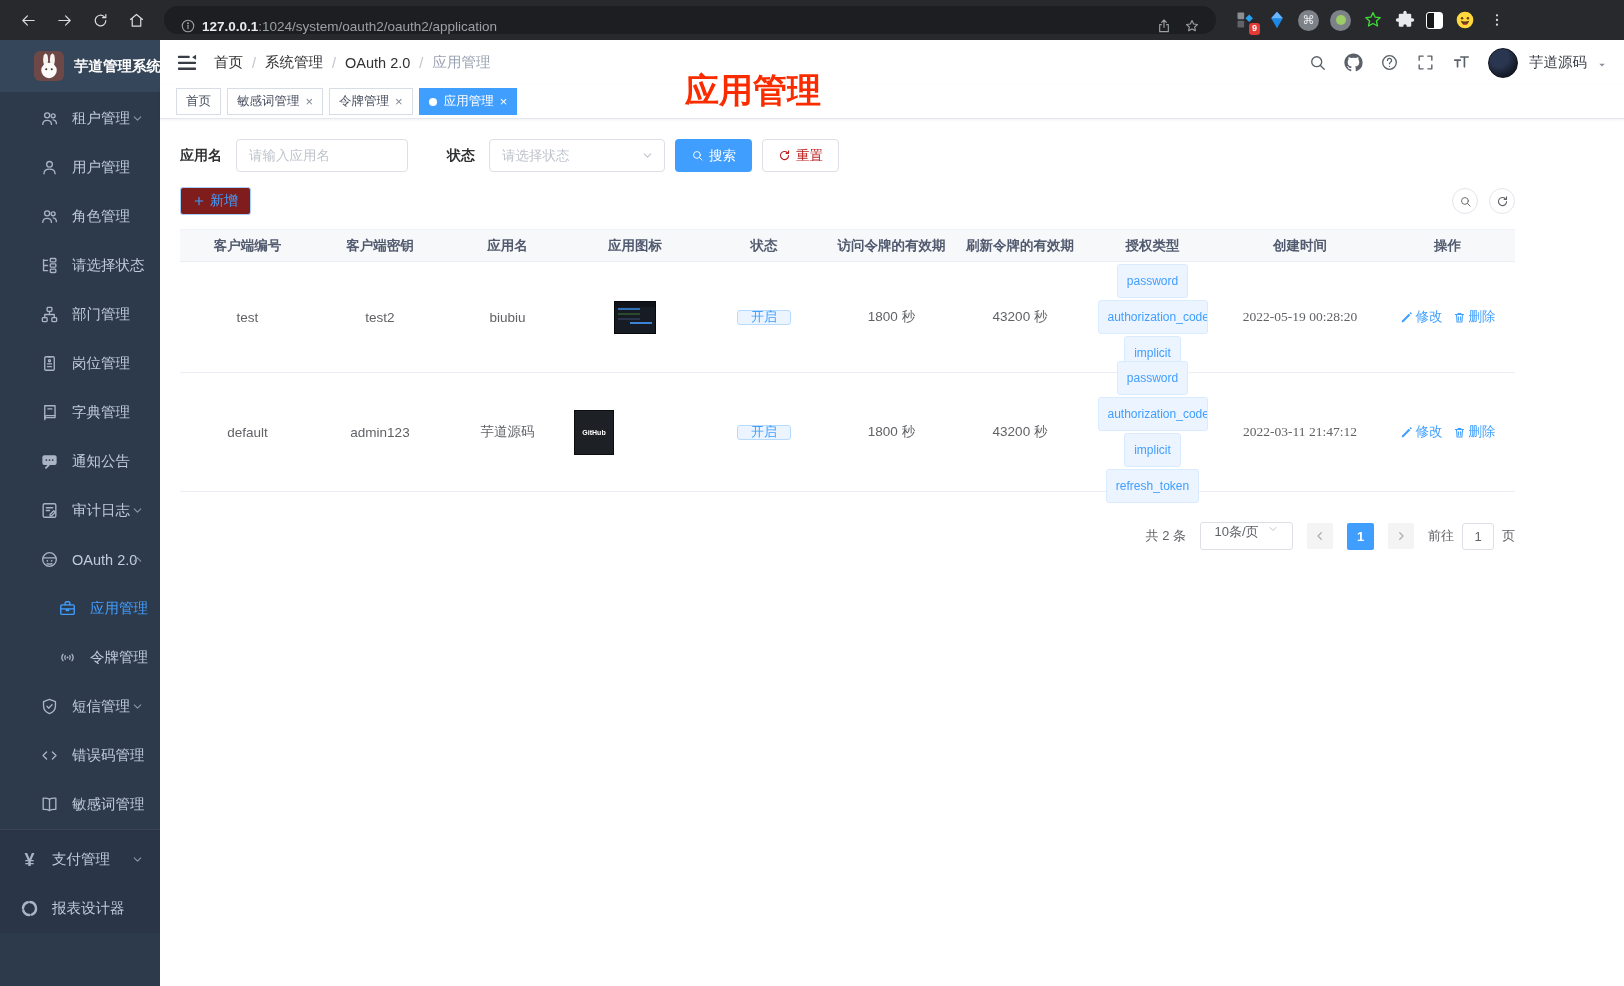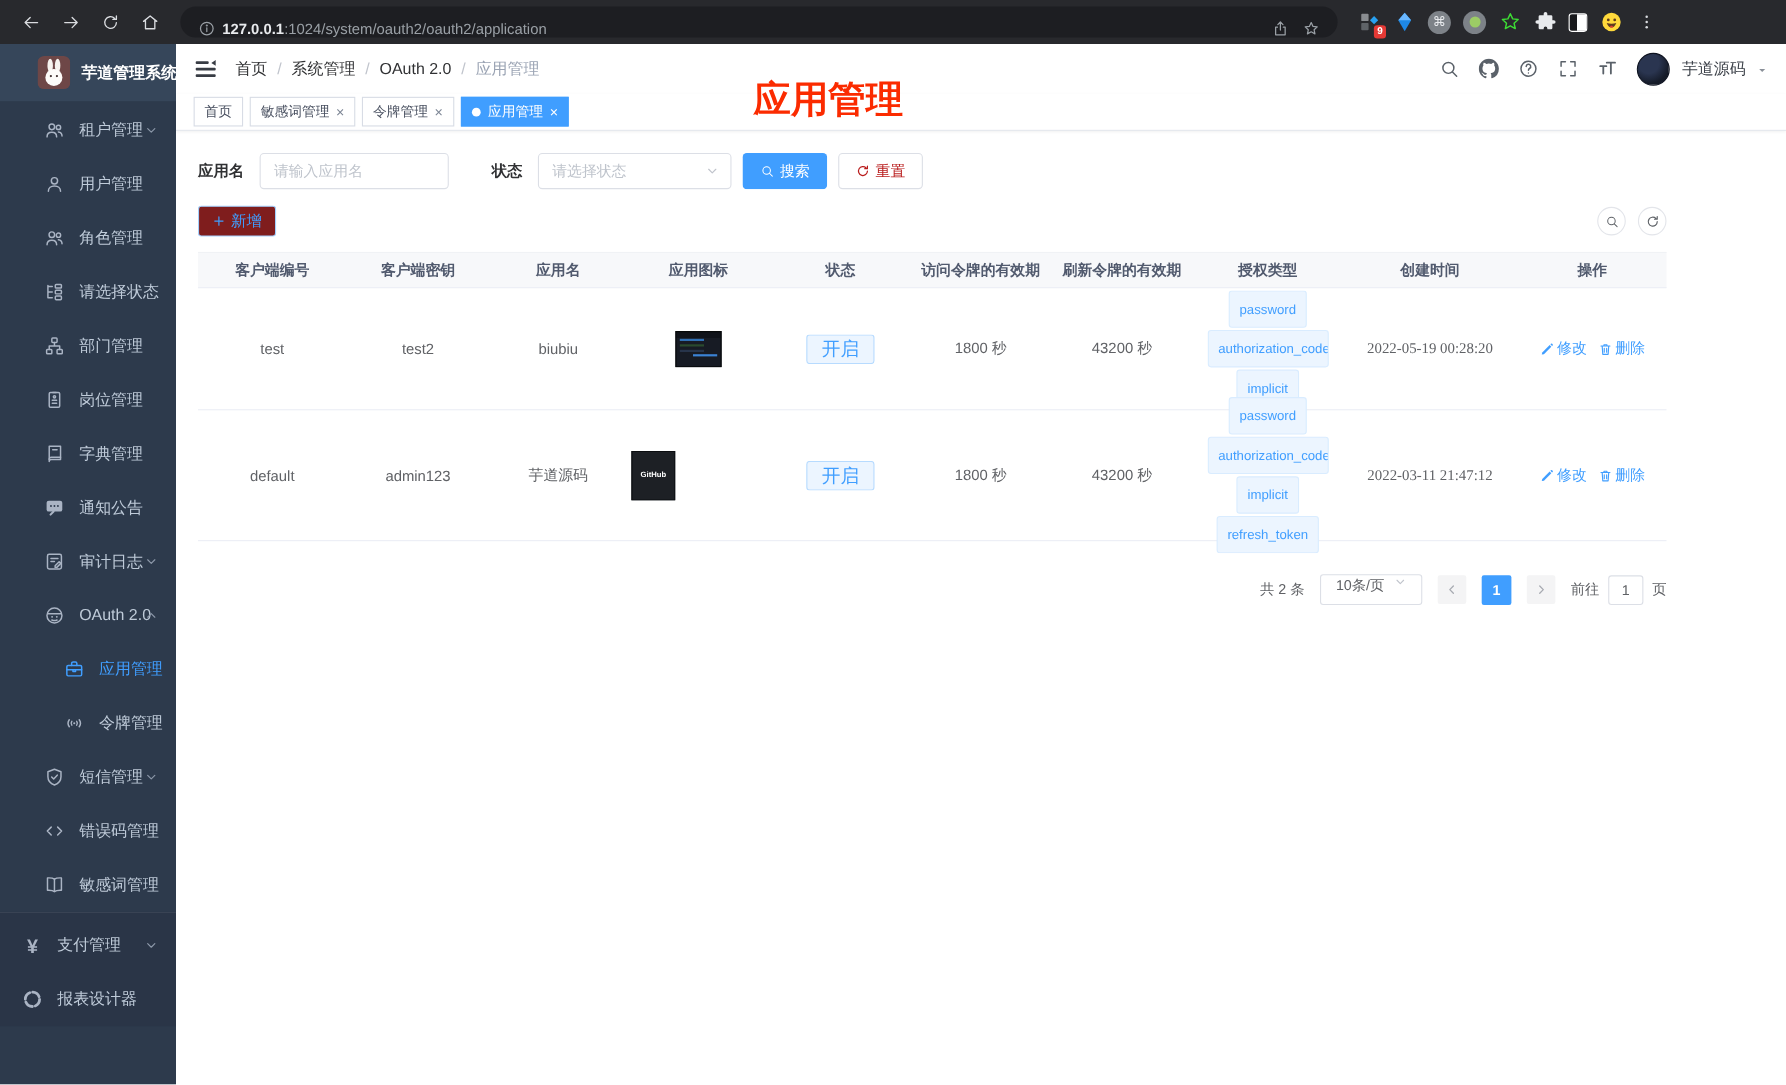--- a/index.html
+++ b/index.html
@@ -123,21 +123,21 @@
      linear-gradient(180deg,#10131a 0 18%, #171b24 18% 100%);
      box-shadow:inset 0 0 0 1px #060809; position:relative; }
   .thumb1::after { content:""; position:absolute; left:4px; top:7px; width:22px; height:2px; background:#2f6fb3;
      box-shadow:0 5px 0 #2a4a2e, 0 10px 0 #27344a, 12px 14px 0 #3b82d4; }
   .thumb2 { width:40px; height:45px; background:#1d2025; box-shadow:inset 0 0 0 1px #0b0d10;
      display:flex; align-items:center; justify-content:center; }
   .thumb2 span { color:#fff; font-size:7px; font-weight:700; }
   .tag { display:inline-flex; align-items:center; justify-content:center; background:#ecf5ff;
     border:1px solid #d9ecff; color:#409eff; border-radius:3px; font-size:12px; height:25px;
     padding:16px 9px; white-space:nowrap; }
-  .tag.status { font-size:17px; padding:0 13px; height:27px; border-color:#b7dbff; }
+  .tag.status { font-size:13px; padding:0 13px; height:15px; border-color:#b7dbff; }
   .tagstack { display:flex; flex-direction:column; align-items:center; gap:2px; }
   .tag.clip { max-width:110px; overflow:hidden; justify-content:flex-start; }
   .ops { display:flex; align-items:center; justify-content:center; gap:10px; }
   .oplink { color:#409eff; display:inline-flex; align-items:center; gap:3px; cursor:pointer; }
   .oplink .bi { width:13px; height:13px; display:flex; }
   .oplink .bi svg { width:13px; height:13px; }
 
   
   .pager { width:1335px; margin-top:30px; display:flex; align-items:center; justify-content:flex-end;
     gap:14px; font-size:13px; color:#606266; }

